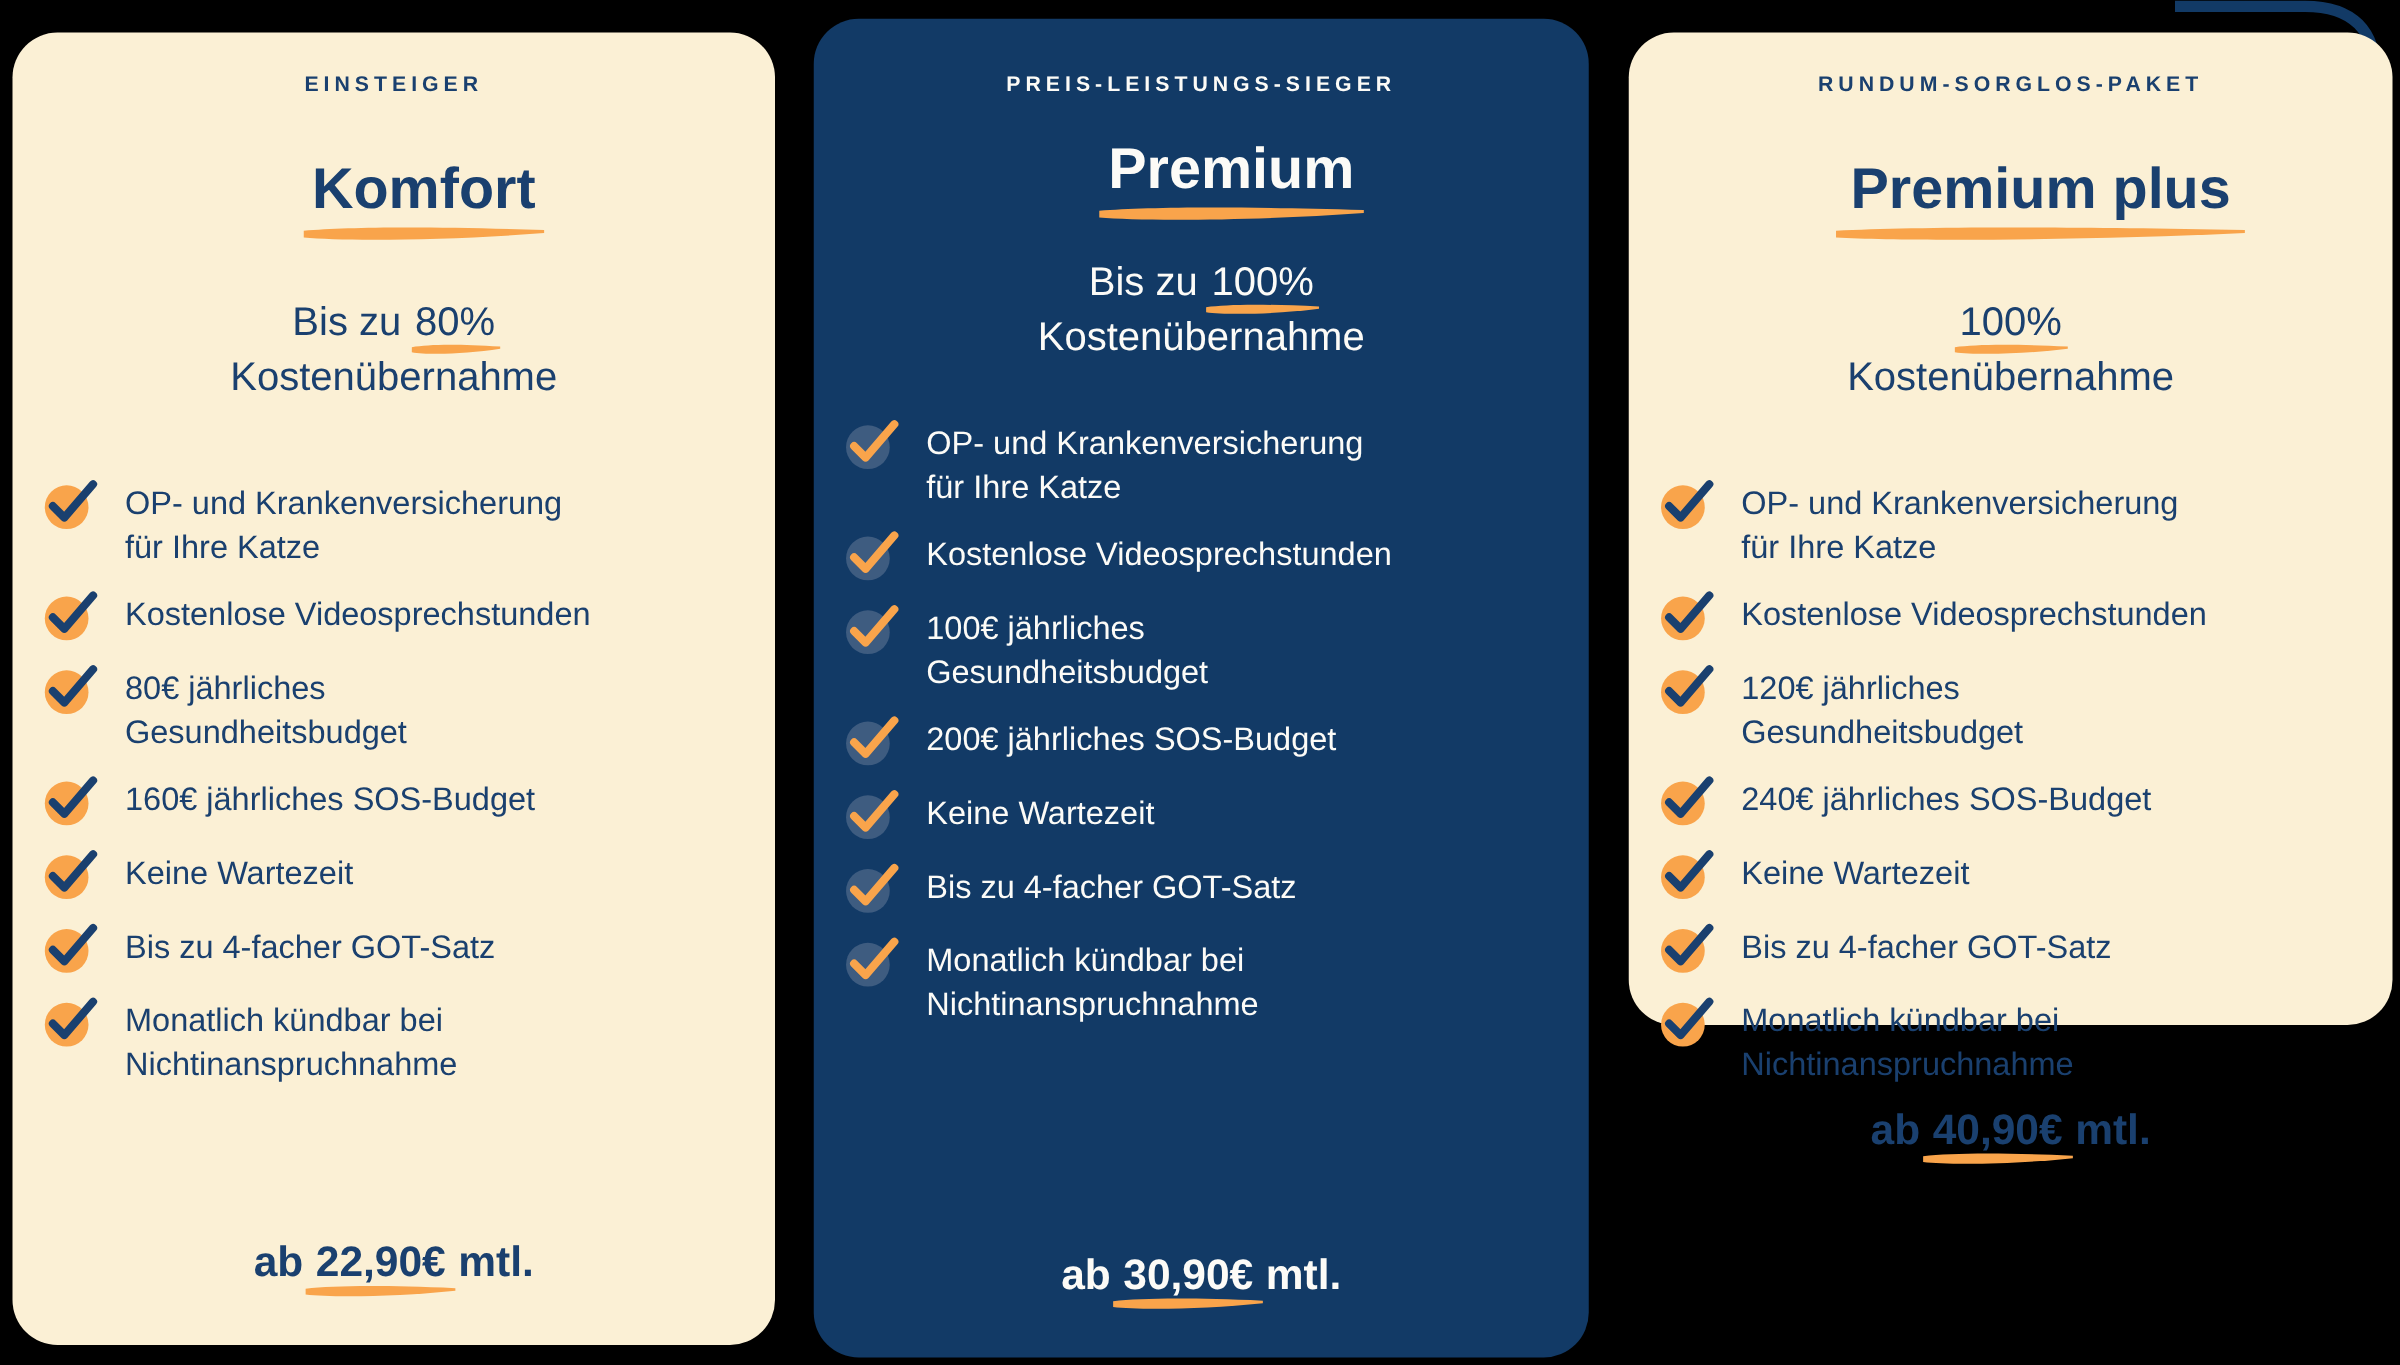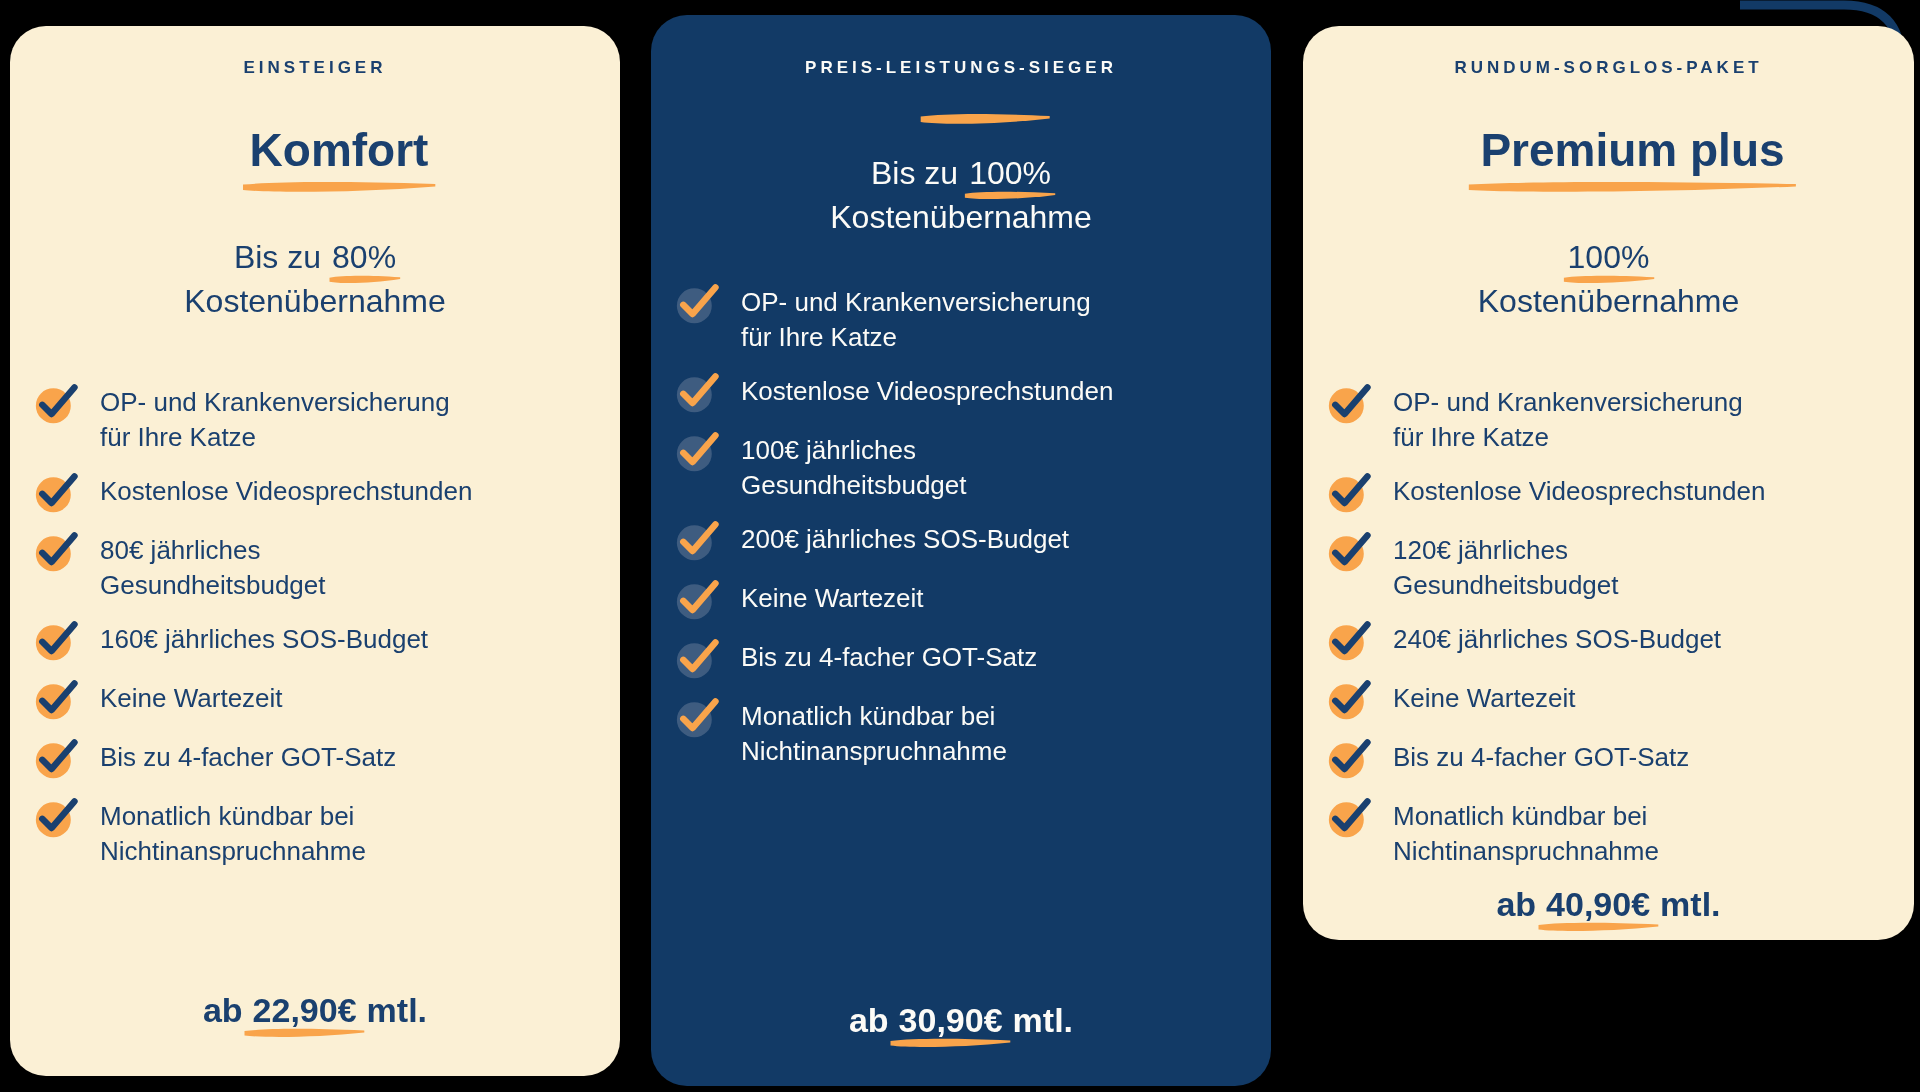--- a/index.html
+++ b/index.html
@@ -12,21 +12,21 @@
 
   .card{
     position:absolute;border-radius:36px;
     display:flex;flex-direction:column;align-items:center;
     box-sizing:border-box;
   }
   .card.light{background:#FBF0D5;color:#1A406F;gap:16px;}
   .card.dark{background:#123A66;color:#FCFBF7;}
   .card.pos-1{left:10px;top:26px;width:610px;height:1050px;}
   .card.pos-2{left:651px;top:15px;width:620px;height:1071px;z-index:2;}
-  .card.pos-3{left:1303px;top:26px;width:611px;height:914px;}
+  .card.pos-3{left:1303px;top:26px;width:611px;height:794px;}
 
   .tagline{
     margin-top:32px;font-size:17px;font-weight:bold;letter-spacing:4px;
     text-align:center;white-space:nowrap;
   }
   .card.dark .tagline{margin-top:43px;}
 
   .title-wrap{margin-top:30px;display:inline-block;text-align:right;margin-left:48px;}
   .title{
     margin:0;font-size:46px;line-height:52px;font-weight:bold;white-space:nowrap;
@@ -170,20 +170,21 @@
             <path d="M2 3 C 20 0.5, 50 0, 98 2.5 L 98 4.5 C 60 9.5, 18 10, 2 7.5 Z"></path>
           </svg>
       </span>
       <span>mtl.</span>
     </div>
   </section>
 
   <section class="card dark pos-2">
     <div class="tagline">PREIS-LEISTUNGS-SIEGER</div>
     <div class="title-wrap">
+      <h2 class="title">Premium</h2>
       <svg class="brush title-brush" viewBox="0 0 100 10" preserveAspectRatio="none">
           <path d="M2 3 C 20 0.5, 50 0, 98 2.5 L 98 4.5 C 60 9.5, 18 10, 2 7.5 Z"></path>
         </svg>
     </div>
     <div class="subtitle">
       <span class="sub-line1">
         <span>Bis zu</span>
         <span class="hl">
           <span>100%</span>
           <svg class="brush" viewBox="0 0 100 10" preserveAspectRatio="none">

